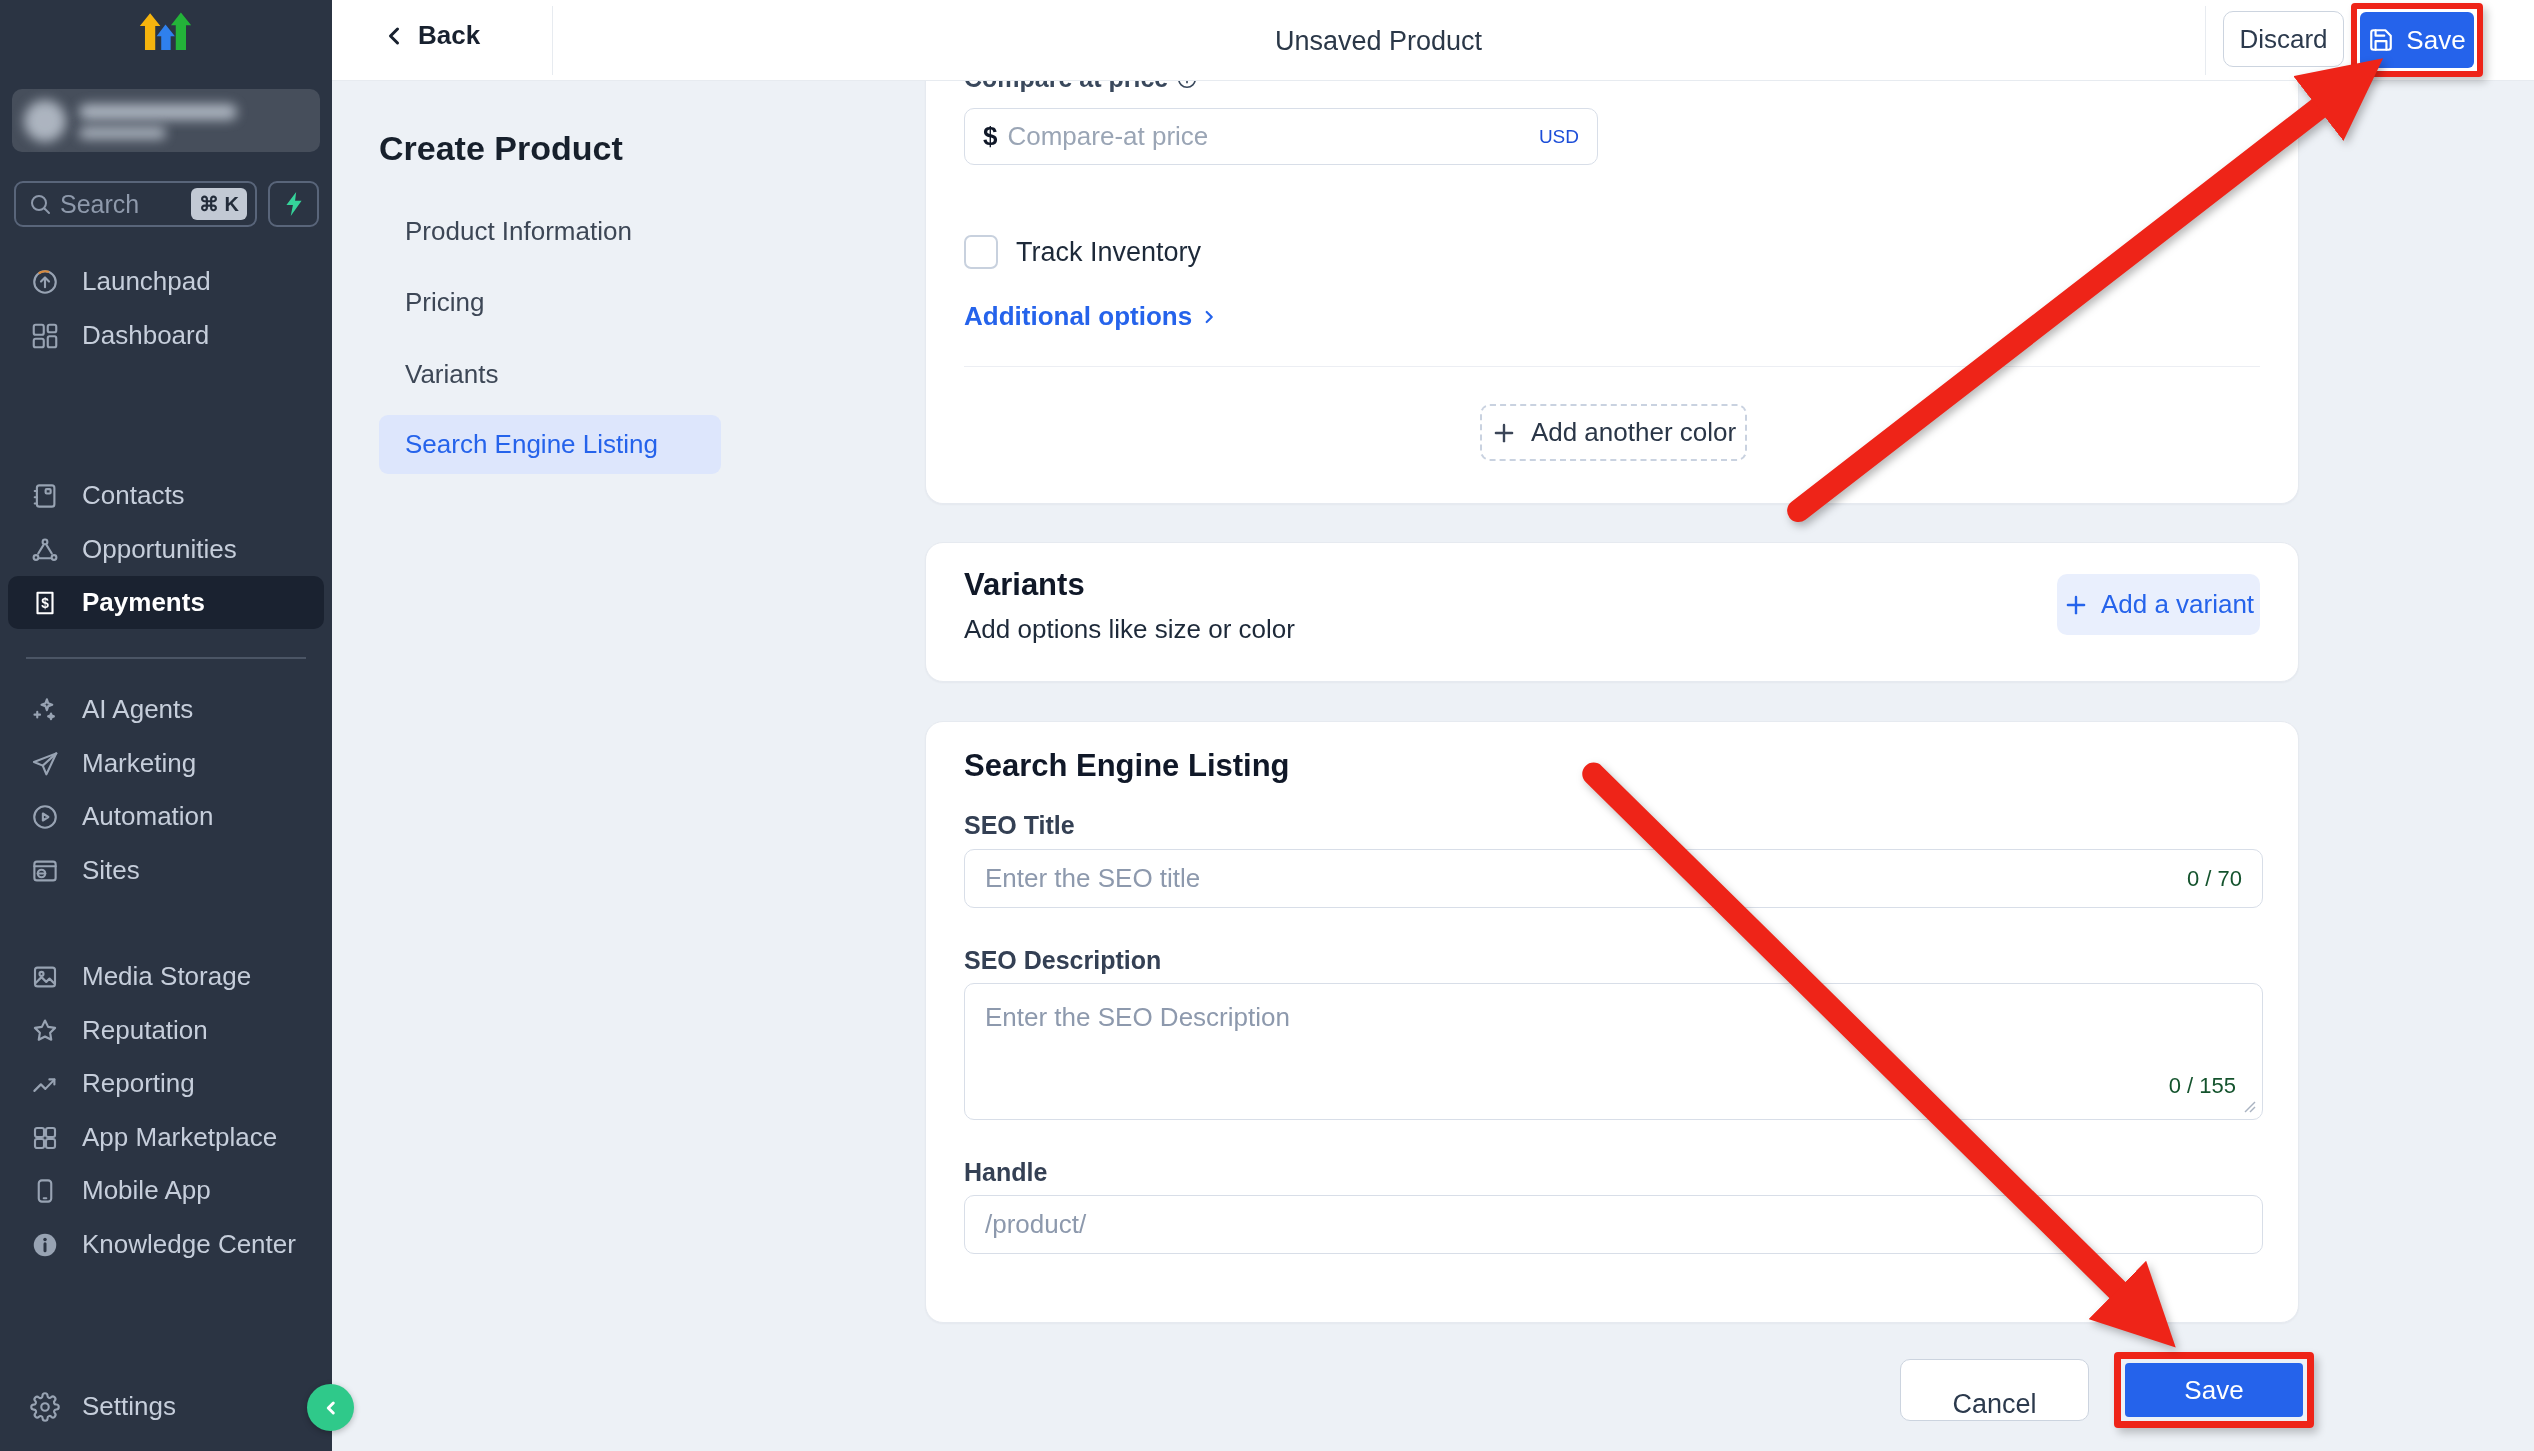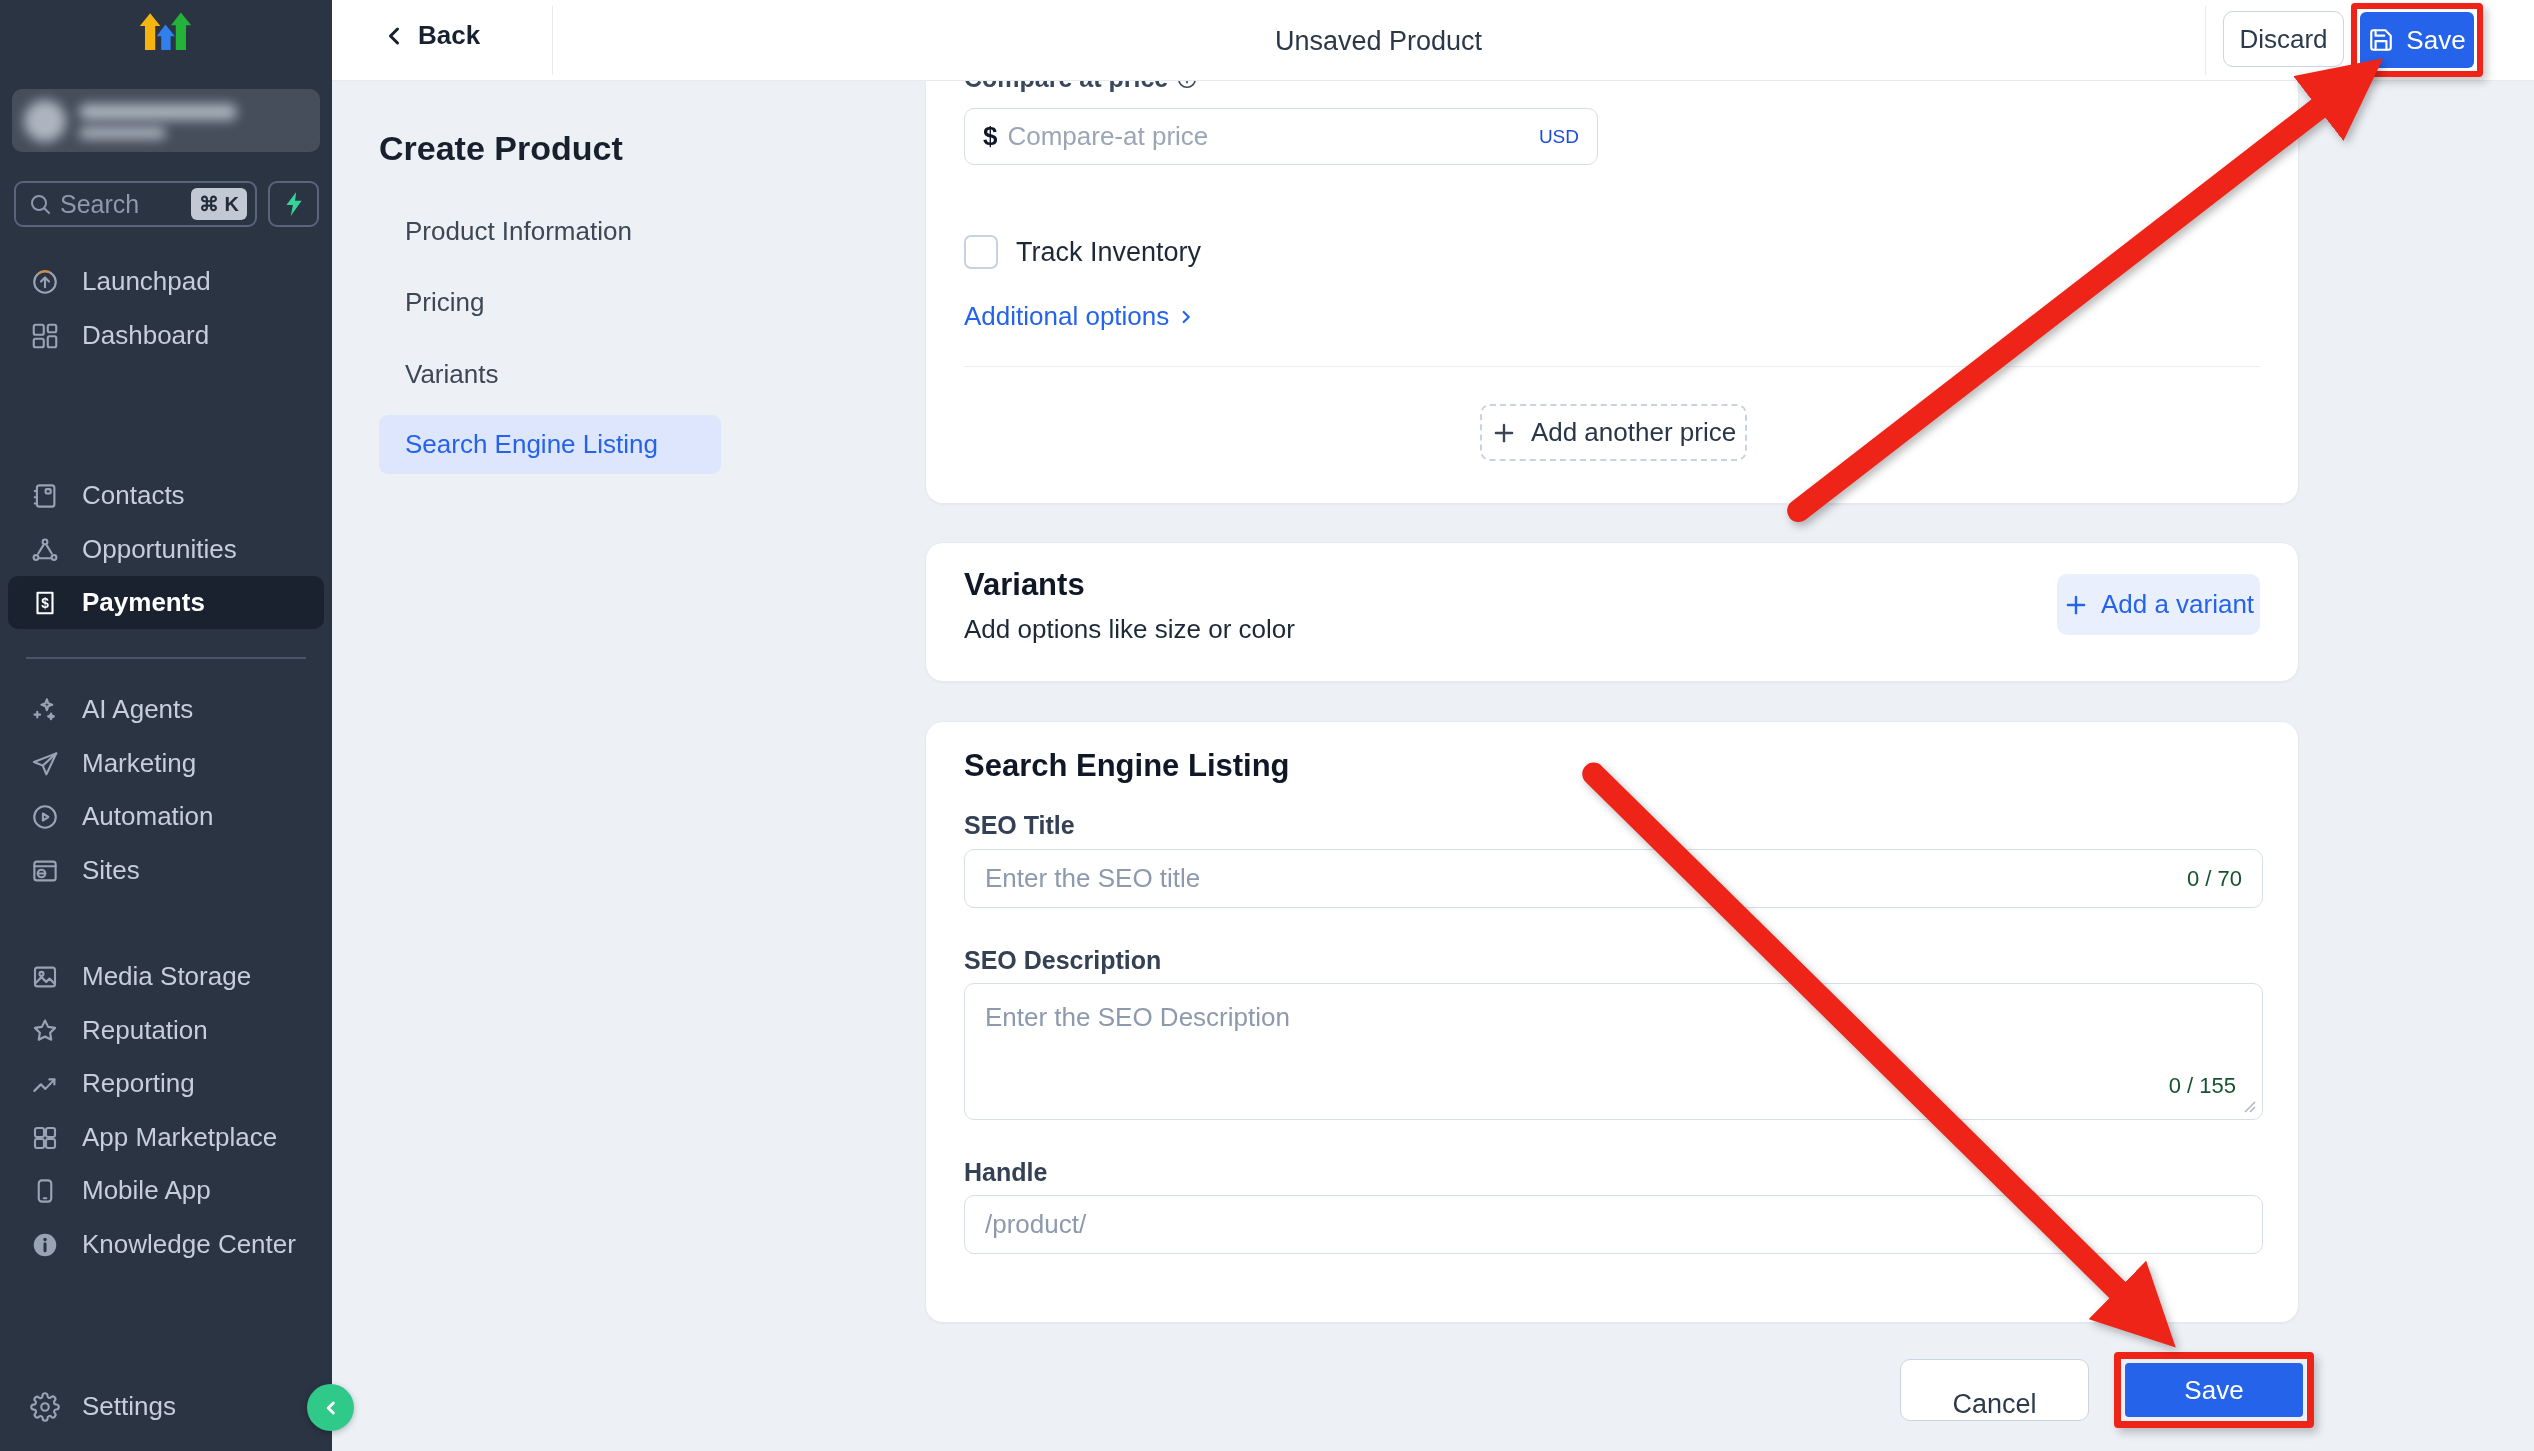--- a/index.html
+++ b/index.html
@@ -52,21 +52,21 @@
   .cmp-input { position:absolute; left:38px; top:51px; width:634px; height:57px; border:1.5px solid #d8dee8; border-radius:10px; display:flex; align-items:center; padding:0 18px; gap:10px; background:#fff; }
   .cmp-input .cur { font-size:26px; font-weight:600; color:#101828; }
   .cmp-input input { flex:1; min-width:0; border:none; outline:none; font-size:26px; color:#344054; font-family:inherit; }
   .cmp-input input::placeholder { color:#9aa5b5; }
   .cmp-input .code { font-size:19px; color:#1d4ed8; }
 
   .chk-row { position:absolute; left:38px; top:178px; display:flex; align-items:center; gap:18px; cursor:pointer; }
   .checkbox { width:34px; height:34px; border:2px solid #c8d1de; border-radius:7px; background:#fff; }
   .chk-row .lbl { font-size:27px; color:#1d2939; }
 
-  .link-row { position:absolute; left:38px; top:244px; display:flex; align-items:center; gap:6px; color:#2563eb; font-size:26px; font-weight:400; cursor:pointer; }
+  .link-row { position:absolute; left:38px; top:244px; display:flex; align-items:center; gap:6px; color:#2563eb; font-size:26px; font-weight:700; cursor:pointer; }
 
   .hline { position:absolute; left:38px; right:38px; top:309px; height:1px; background:#eceef3; }
 
   .dashed-btn { position:absolute; left:554px; top:347px; width:267px; height:57px; border:2px dashed #c9d2e0; border-radius:10px; background:#fff; display:flex; align-items:center; justify-content:center; gap:14px; font-size:26px; font-weight:500; color:#2a3647; cursor:pointer; }
 
   .card-h1 { position:absolute; left:38px; font-size:31px; font-weight:700; color:#101828; }
   .card-sub { position:absolute; left:38px; font-size:26px; color:#1d2939; }
   .addvariant-btn { position:absolute; left:1131px; top:31px; width:203px; height:61px; background:#e9effd; border-radius:10px; display:flex; align-items:center; justify-content:center; gap:12px; font-size:26px; font-weight:500; color:#2563eb; cursor:pointer; }
 
   .f-label { position:absolute; left:38px; font-size:25px; font-weight:600; color:#344054; }
@@ -334,21 +334,21 @@
       <svg width="22" height="22" viewBox="0 0 24 24" fill="none" stroke="#2563eb" stroke-width="2.4" stroke-linecap="round" stroke-linejoin="round">
           <polyline points="9.5 6.5 15 12 9.5 17.5"></polyline>
         </svg>
     </div>
     <div class="hline"></div>
     <div class="dashed-btn">
       <svg width="26" height="26" viewBox="0 0 24 24" fill="none" stroke="#3b4557" stroke-width="2.2" stroke-linecap="round">
           <line x1="12" y1="4.5" x2="12" y2="19.5"></line>
           <line x1="4.5" y1="12" x2="19.5" y2="12"></line>
         </svg>
-      <span>Add another price</span>
+      <span>Add another color</span>
     </div>
   </section>
 
   <section class="card" id="card-variants">
     <div class="card-h1" style="top:24px">Variants</div>
     <div class="card-sub" style="top:71px">Add options like size or color</div>
     <div class="addvariant-btn">
       <svg width="26" height="26" viewBox="0 0 24 24" fill="none" stroke="#2563eb" stroke-width="2.2" stroke-linecap="round">
           <line x1="12" y1="4.5" x2="12" y2="19.5"></line>
           <line x1="4.5" y1="12" x2="19.5" y2="12"></line>

